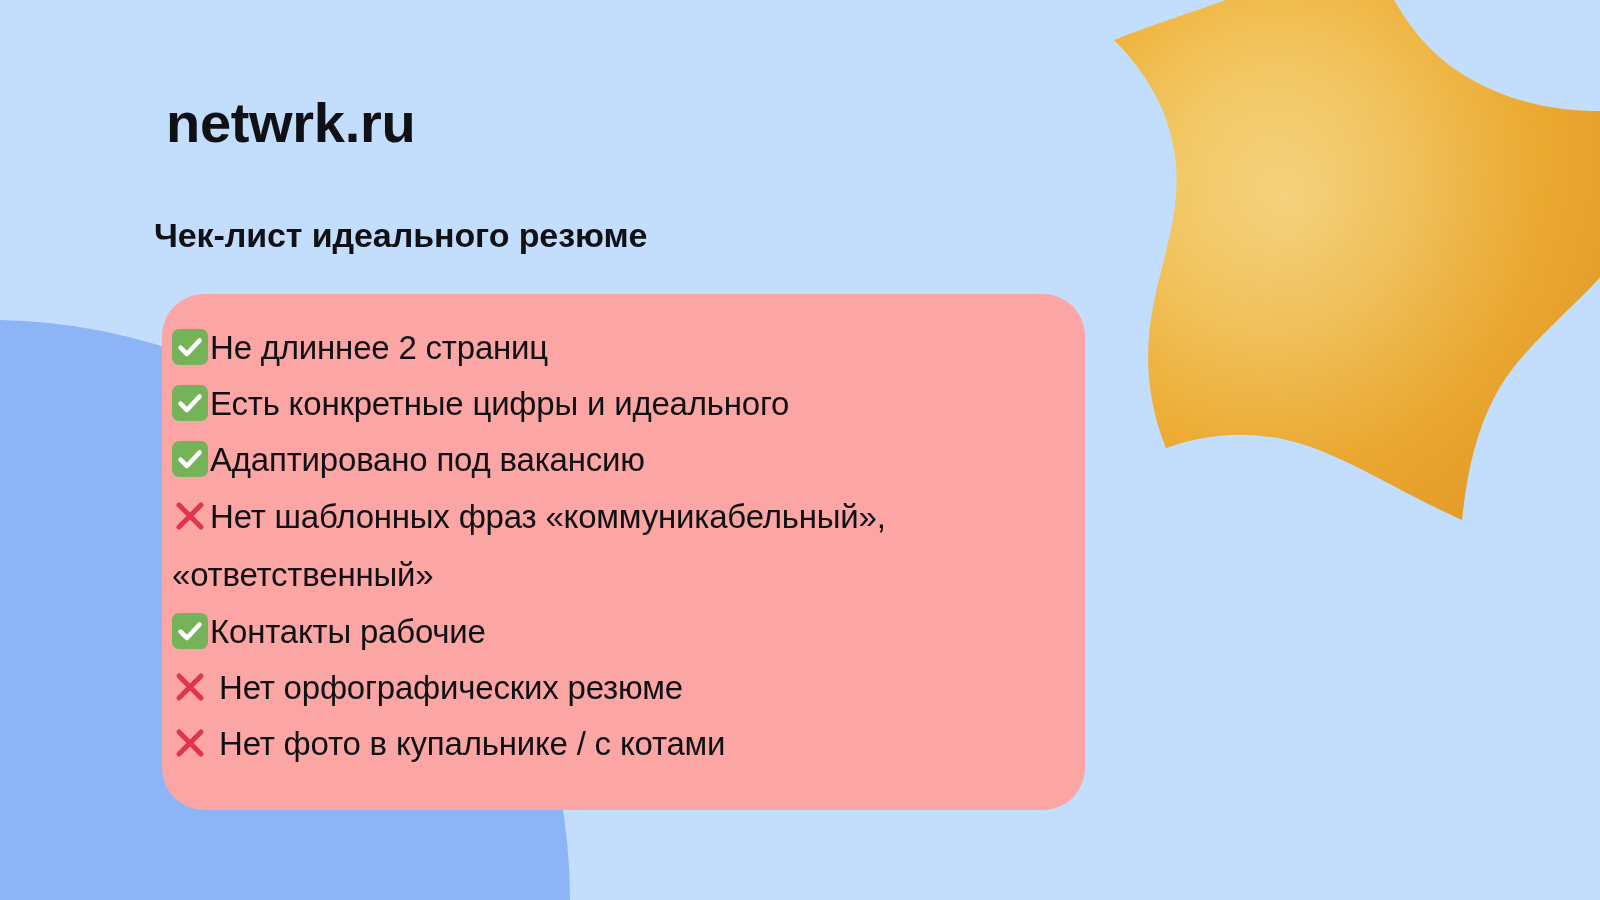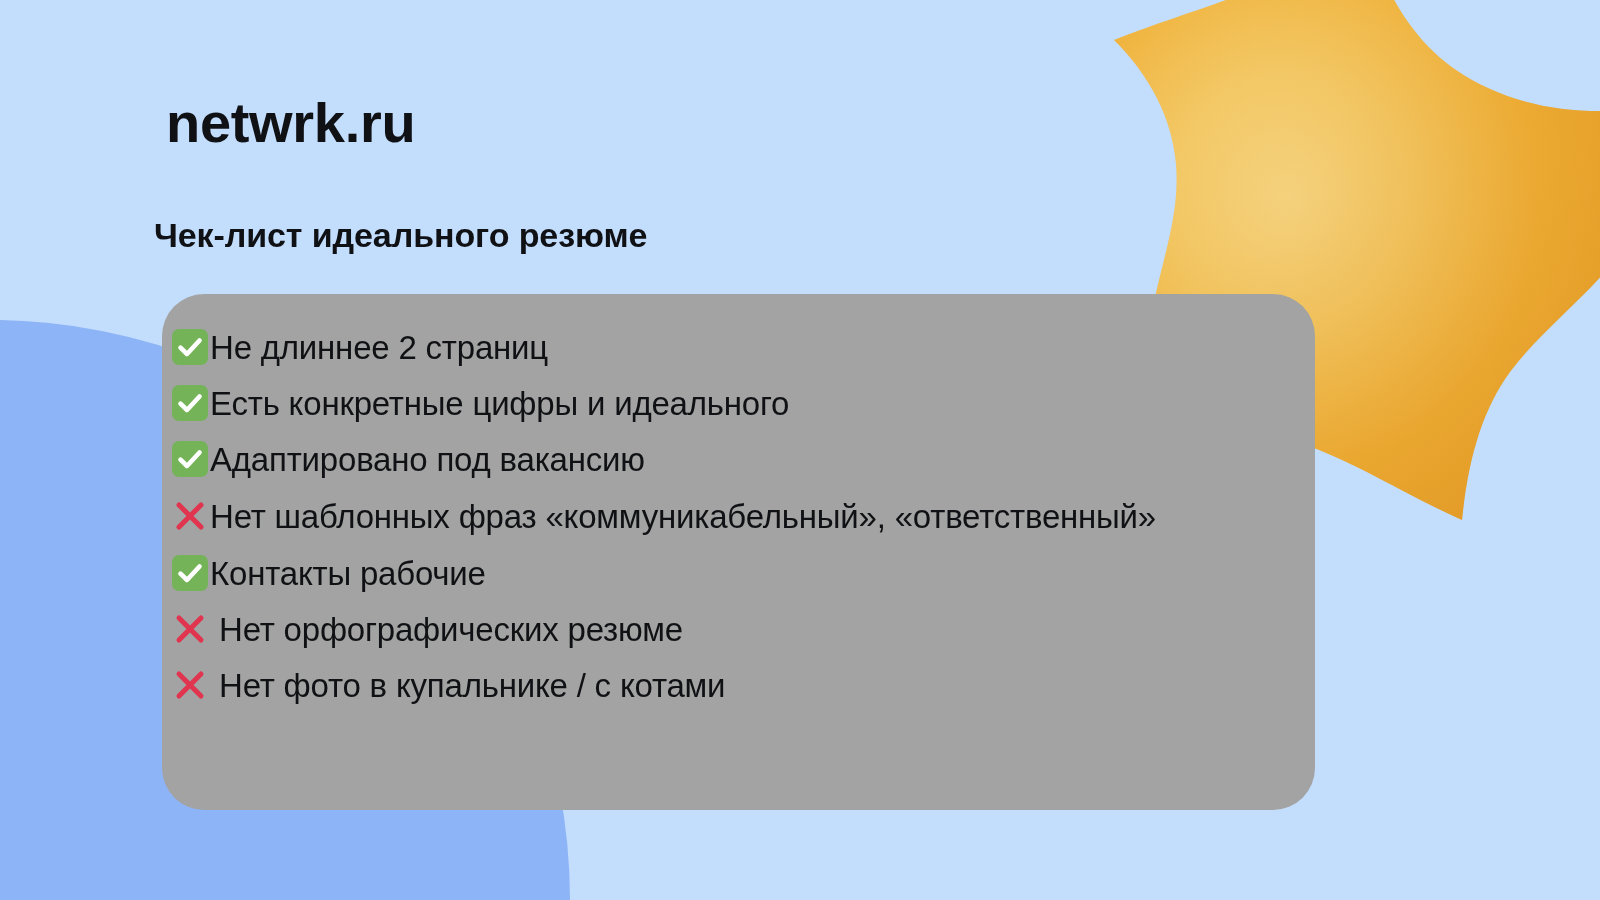--- a/index.html
+++ b/index.html
@@ -62,23 +62,23 @@
     line-height: 1.2;
     white-space: nowrap;
     margin-top: 17px;
   }
 
   
   .card {
     position: absolute;
     left: 162px;
     top: 294px;
-    width: 1153px;
+    width: 923px;
     height: 516px;
-    background: #a3a3a3;
+    background: #fca5a5;
     border-radius: 42px;
     box-sizing: border-box;
     padding: 26px 30px 26px 10px;
   }
   .list {
     margin: 0;
     padding: 0;
     list-style: none;
   }
   .item {

